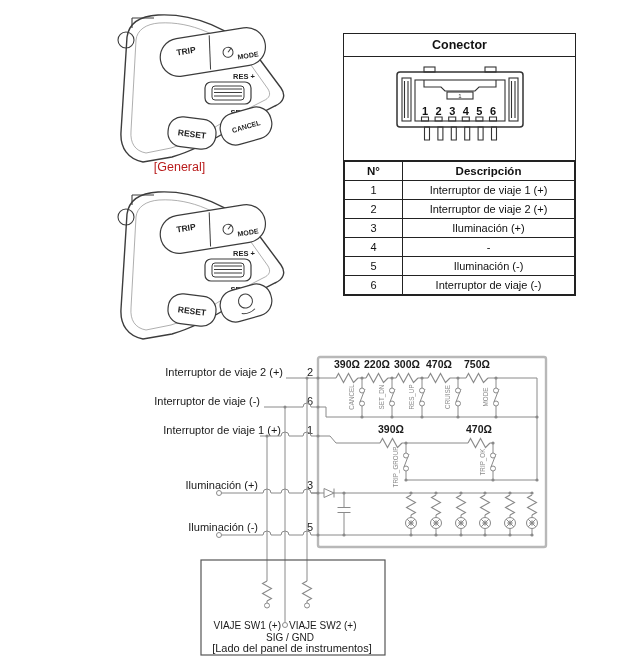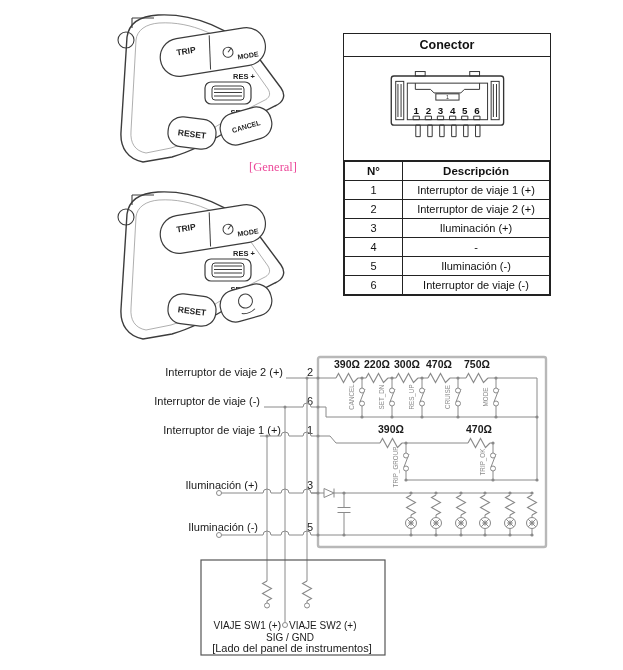--- a/index.html
+++ b/index.html
@@ -1,21 +1,21 @@
 <!DOCTYPE html>
 <html><head>
 <meta charset="utf-8">
 <style>
   html,body{margin:0;padding:0;background:#fff;}
   #page{position:relative;width:623px;height:670px;background:#fff;overflow:hidden;
         font-family:"Liberation Sans", sans-serif;color:#111;}
   .abs{position:absolute;}
-  .caption{font-size:12.5px;color:#ec4899;text-align:right;font-family:Liberation Serif, serif;}
+  .caption{font-size:12.5px;color:#b91c1c;text-align:center;}
   
-  .conn-box{position:absolute;left:343px;top:33px;width:208px;border:1.4px solid #222;background:#fff;box-sizing:border-box;}
+  .conn-box{position:absolute;left:343px;top:33px;width:233px;border:1.4px solid #222;background:#fff;box-sizing:border-box;}
   .conn-title{border-bottom:1.4px solid #222;text-align:center;font-weight:bold;font-size:12.5px;padding:4px 0;}
   .conn-draw{height:103px;border-bottom:1.4px solid #222;display:flex;align-items:center;justify-content:center;}
   table.conn-table{width:100%;border-collapse:collapse;font-size:11px;table-layout:fixed;}
   table.conn-table td{border:1px solid #222;text-align:center;padding:2.5px 2px;height:13px;}
   table.conn-table td.c1{width:53px;}
   table.conn-table tr.hdr td{font-weight:bold;font-size:11.5px;}
   
   svg .wire{stroke:#8a8a8a;stroke-width:1;fill:none;}
   svg .wire2{stroke:#8a8a8a;stroke-width:1.1;fill:none;}
   svg .dot{fill:#8a8a8a;stroke:none;}

